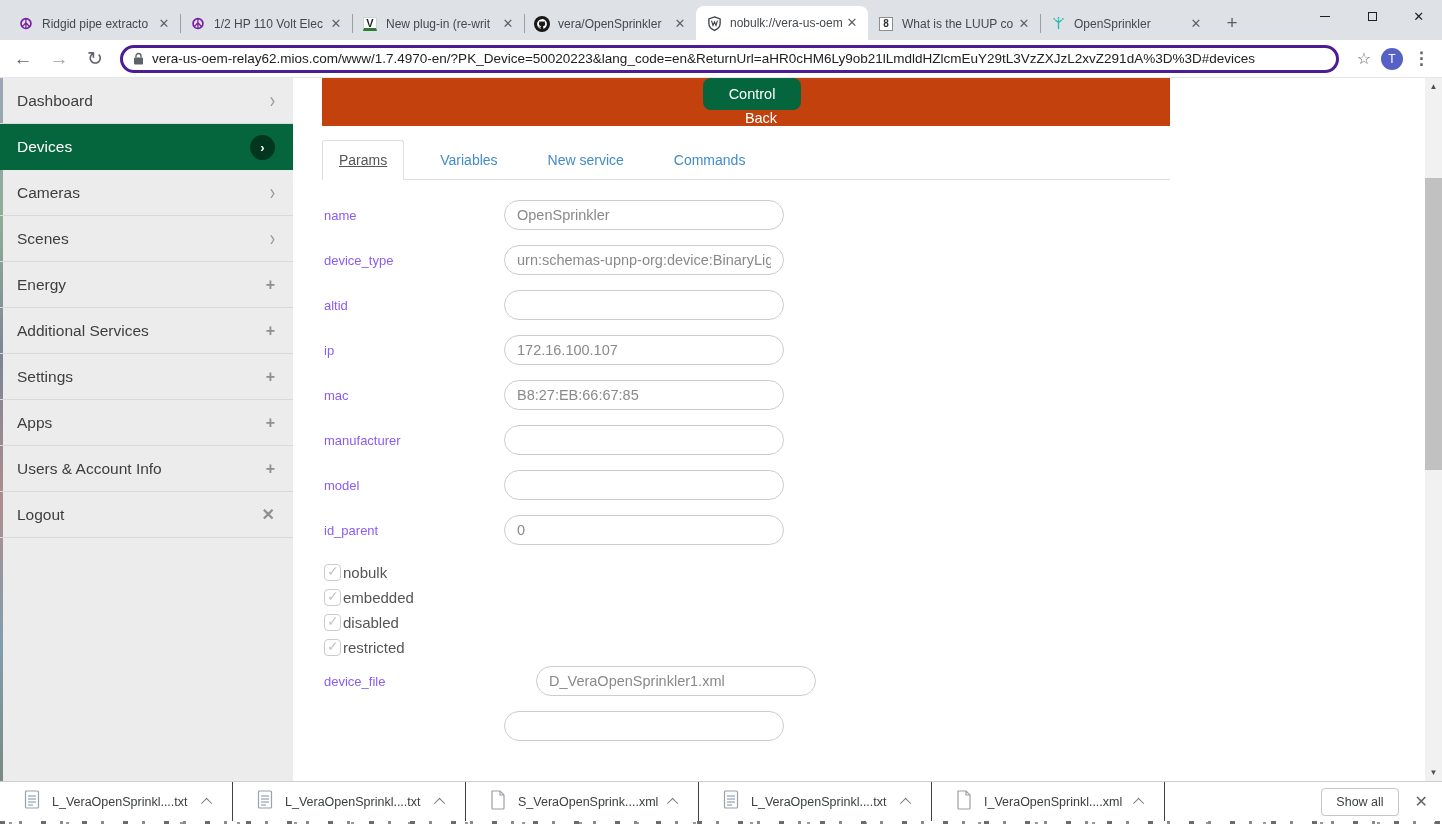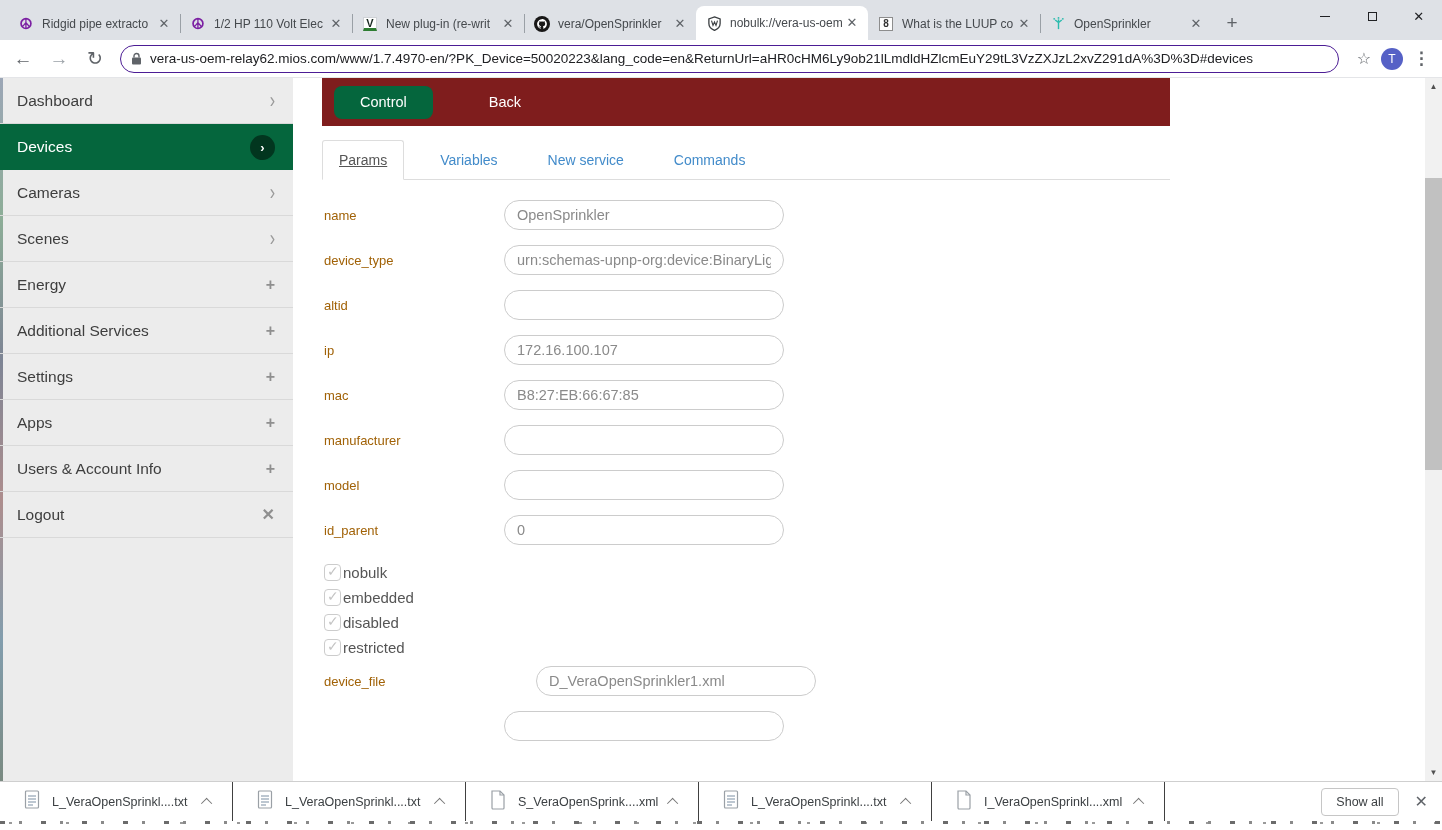--- a/index.html
+++ b/index.html
@@ -21,48 +21,48 @@
   .newtab { width:28px; height:28px; margin:0 0 3px 6px; font-size:19px; color:#5f6368; display:flex; align-items:center; justify-content:center; border-radius:14px; }
   .wincontrols { position:absolute; right:0; top:0; height:32px; width:140px; display:flex; }
   .winbtn { flex:1; display:flex; align-items:center; justify-content:center; color:#202124; font-size:13px; }
   .minbar { width:10px; height:1px; background:#202124; display:inline-block; }
   .maxbox { width:9px; height:9px; border:1px solid #202124; display:inline-block; }
 
   
   .addressbar { position:absolute; left:0; top:40px; width:1442px; height:38px; background:#fff; display:flex; align-items:center; border-bottom:1px solid #e4e5e8; }
   .navbtn { width:26px; text-align:center; color:#5f6368; font-size:19px; margin-left:10px; }
   .navbtn.fwd { color:#9aa0a6; }
-  .omnibox { flex:1; height:28px; margin-left:12px; margin-right:12px; border:1px solid #4c1d95; border-radius:14px; display:flex; align-items:center; padding:0 10px; background:#fff; }
+  .omnibox { flex:1; height:28px; margin-left:12px; margin-right:12px; border:3px solid #4c1d95; border-radius:14px; display:flex; align-items:center; padding:0 10px; background:#fff; }
   .omnibox .url { font-size:13.5px; color:#202124; white-space:nowrap; overflow:hidden; margin-left:8px; flex:1; }
   .staricon { color:#5f6368; font-size:16px; margin-left:6px; }
   .avatar { width:22px; height:22px; border-radius:11px; background:#5661c6; color:#fff; font-size:12px; display:flex; align-items:center; justify-content:center; margin:0 10px; }
   .menudots { color:#5f6368; font-size:17px; margin-right:12px; font-weight:bold; }
 
   
   .sidebar { position:absolute; left:0; top:78px; width:293px; bottom:49px; background:#ececec; }
   .bg-strip { position:absolute; left:0; top:0; width:3px; height:100%; background:linear-gradient(#5a6d8a,#3f7a52,#23304d,#7a4040,#2b5d7a,#1d3a2a); opacity:.55; }
   .sitem { height:46px; display:flex; align-items:center; padding:0 18px 0 17px; border-bottom:1px solid #d9d9d9; color:#3e3e3e; font-size:15.5px; cursor:pointer; position:relative; }
   .sitem .aff { margin-left:auto; color:#8f8f8f; font-size:16px; font-weight:bold; }
   .sitem .aff.chev { transform:scaleY(1.4); font-weight:normal; color:#9a9a9a; }
   .sitem.selected { background:#05663d; color:#fff; border-bottom:none; }
   .sitem.selected .affcircle { margin-left:auto; width:25px; height:25px; border-radius:13px; background:#02361f; color:#fff; display:flex; align-items:center; justify-content:center; font-size:13px; font-weight:bold; }
 
   
   .content { position:absolute; left:293px; top:78px; right:17px; bottom:0; background:#fff; overflow:hidden; }
   .content-inner { margin-left:29px; width:848px; }
-  .greenbar { height:48px; background:#7f1d1d; display:flex; align-items:center; }
+  .greenbar { height:48px; background:#c2410c; display:flex; align-items:center;flex-direction:column; }
   .btn-control { margin-left:12px; height:33px; padding:0 26px; background:#05663d; border-radius:8px; color:#fff; font-size:14.5px; display:flex; align-items:center; }
   .btn-back { margin-left:30px; color:#fff; font-size:14.5px; padding:0 26px; }
   .pagetitle { margin-top:36px; font-size:27px; font-weight:300; color:#7b9486; letter-spacing:.5px; }
   .ptabs { display:flex; margin-top:14px; border-bottom:1px solid #ddd; align-items:flex-end; }
   .ptab { padding:11px 16px; font-size:14px; color:#428bca; cursor:pointer; margin-right:18px; }
   .ptab.active { border:1px solid #ddd; border-bottom:1px solid #fff; margin-bottom:-1px; background:#fff; color:#555; border-radius:3px 3px 0 0; margin-right:20px;text-decoration:underline; }
   .form { margin-top:20px; }
   .frow { display:flex; align-items:center; height:30px; margin-bottom:15px; }
-  .frow label { width:182px; font-size:13px; color:#a16207; padding-left:2px; }
+  .frow label { width:182px; font-size:13px; color:#8b5cf6; padding-left:2px; }
   .tinput { width:280px; height:30px; border:1px solid #ccc; border-radius:15px; padding:0 12px; font-size:14.5px; color:#8a8a8a; font-family:"Liberation Sans",sans-serif; background:#fff; outline:none; }
   .cbrow { display:flex; align-items:center; height:25px; padding-left:2px; }
   .cbox { width:17px; height:17px; border:1px solid #ccc; border-radius:4px; position:relative; flex:none; }
   .cbox .chk { position:absolute; left:2px; top:-2px; color:#c4c4c4; font-size:14px; }
   .cbrow .cblabel { font-size:15px; color:#555; margin-left:2px; }
   .partialrow { margin-top:15px; }
 
   
   .scrollbar { position:absolute; right:0; top:78px; width:17px; height:703px; background:#f1f1f1; }
   .sb-arrow { position:absolute; left:0; width:17px; height:17px; color:#505050; font-size:8px; display:flex; align-items:center; justify-content:center; }

